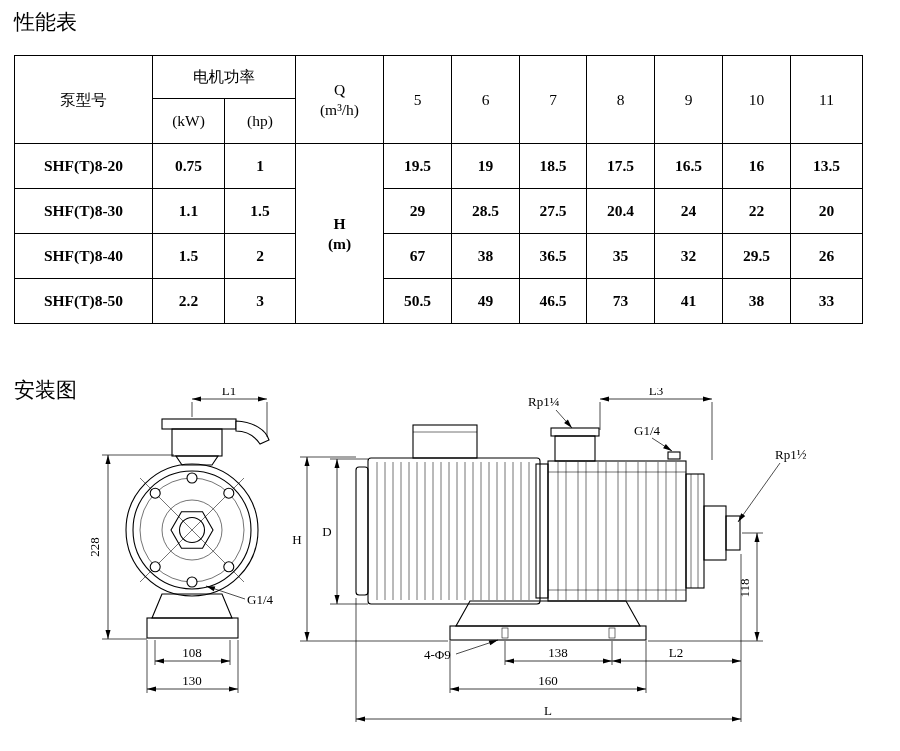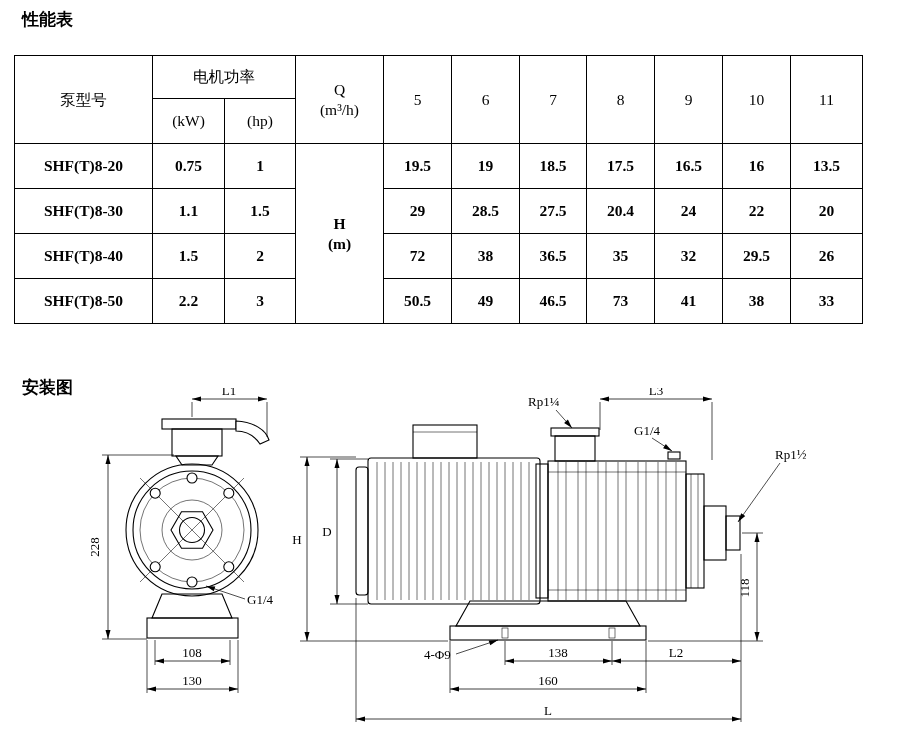--- a/index.html
+++ b/index.html
@@ -1,19 +1,19 @@
 <!DOCTYPE html>
 <html><head>
 <meta charset="utf-8">
 <style>
   html,body{margin:0;padding:0;background:#fff;}
   .screen{position:relative;width:900px;height:751px;background:#fff;overflow:hidden;
           font-family:"Liberation Serif",serif;color:#000;}
   .section-title{position:absolute;left:14px;font-family:"Liberation Sans",sans-serif;
-          font-weight:bold;font-size:17px;color:#000;margin-left:8px;}
+          font-weight:normal;font-size:21px;color:#000;}
   #title1{top:8px;}
   #title2{top:376px;text-align:center;}
   table.perf{position:absolute;left:14px;top:55px;border-collapse:collapse;table-layout:fixed;}
   table.perf td{border:1px solid #000;text-align:center;vertical-align:middle;
           font-size:15.5px;padding:0;line-height:1.25;}
   tr.hr1{height:43px;} tr.hr2{height:45px;} tr.dr{height:45px;font-weight:bold;}
   svg text{font-family:"Liberation Serif",serif;font-size:13px;fill:#000;}
   .part{fill:none;stroke:#000;stroke-width:1.1;}
   .partf{fill:#fff;stroke:#000;stroke-width:1.1;}
   .thin{fill:none;stroke:#000;stroke-width:.55;}
@@ -88,21 +88,21 @@
       <td>27.5</td>
       <td>20.4</td>
       <td>24</td>
       <td>22</td>
       <td>20</td>
     </tr>
     <tr class="dr">
       <td>SHF(T)8-40</td>
       <td>1.5</td>
       <td>2</td>
-      <td>72</td>
+      <td>67</td>
       <td>38</td>
       <td>36.5</td>
       <td>35</td>
       <td>32</td>
       <td>29.5</td>
       <td>26</td>
     </tr>
     <tr class="dr">
       <td>SHF(T)8-50</td>
       <td>2.2</td>

